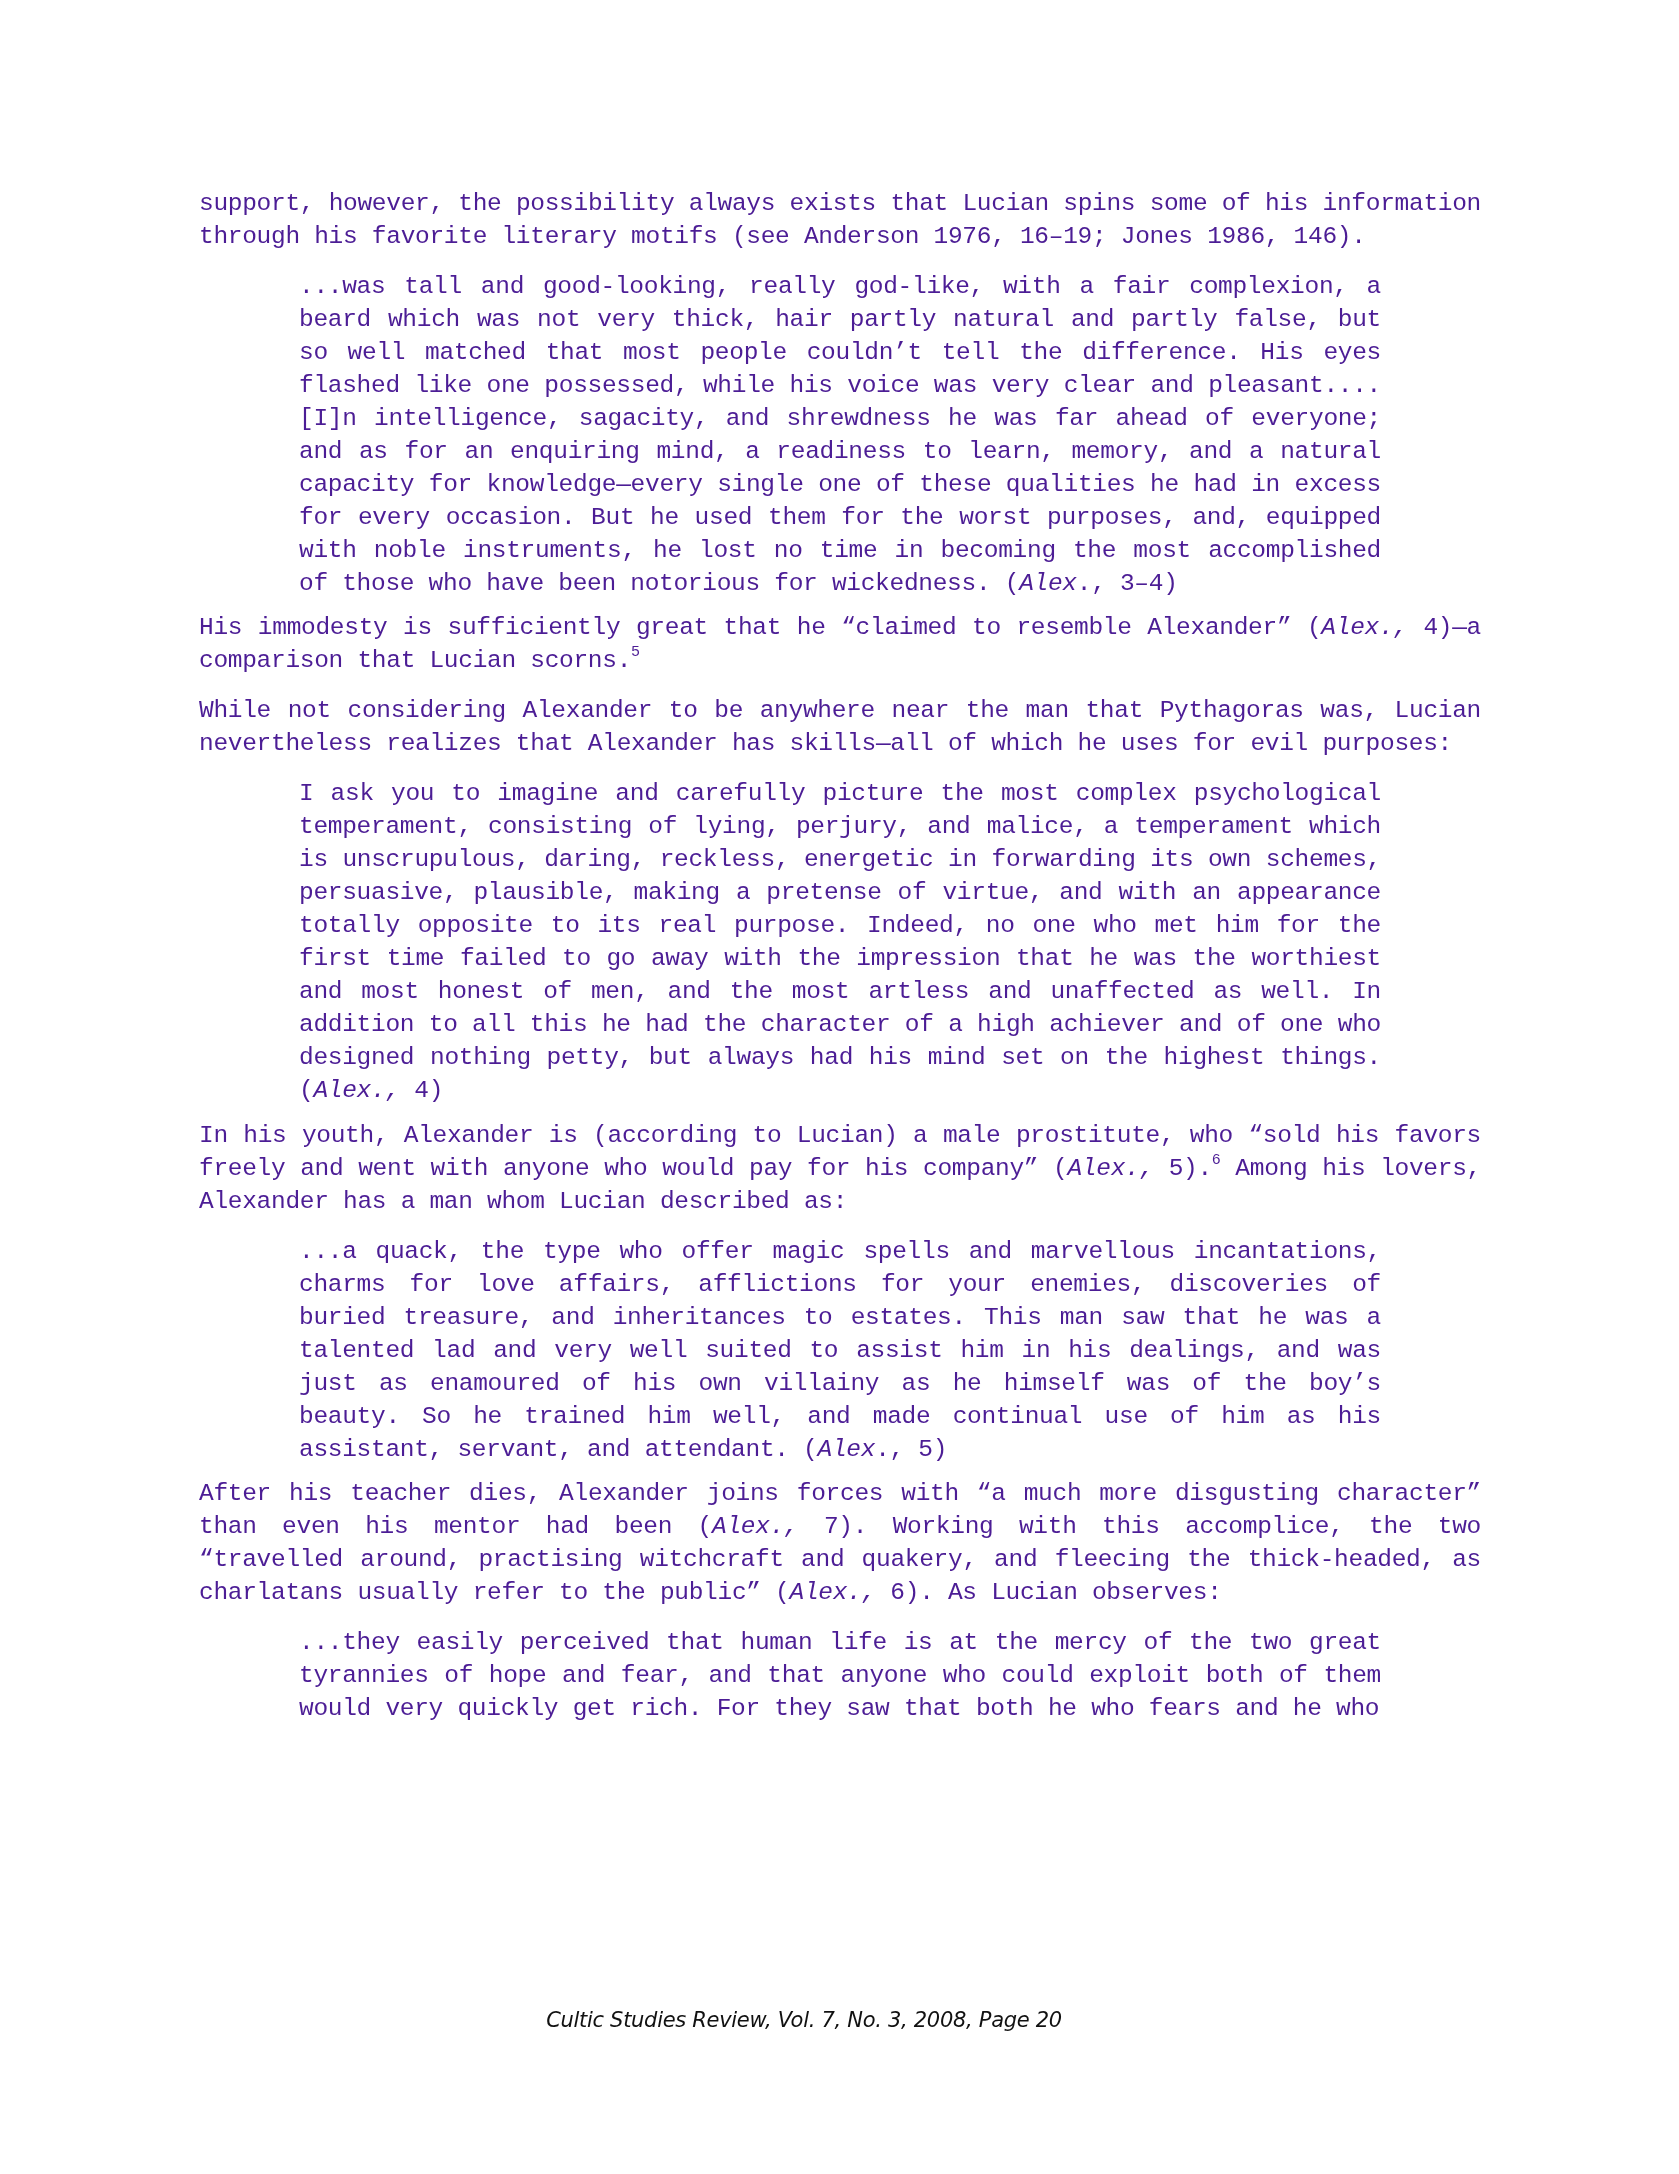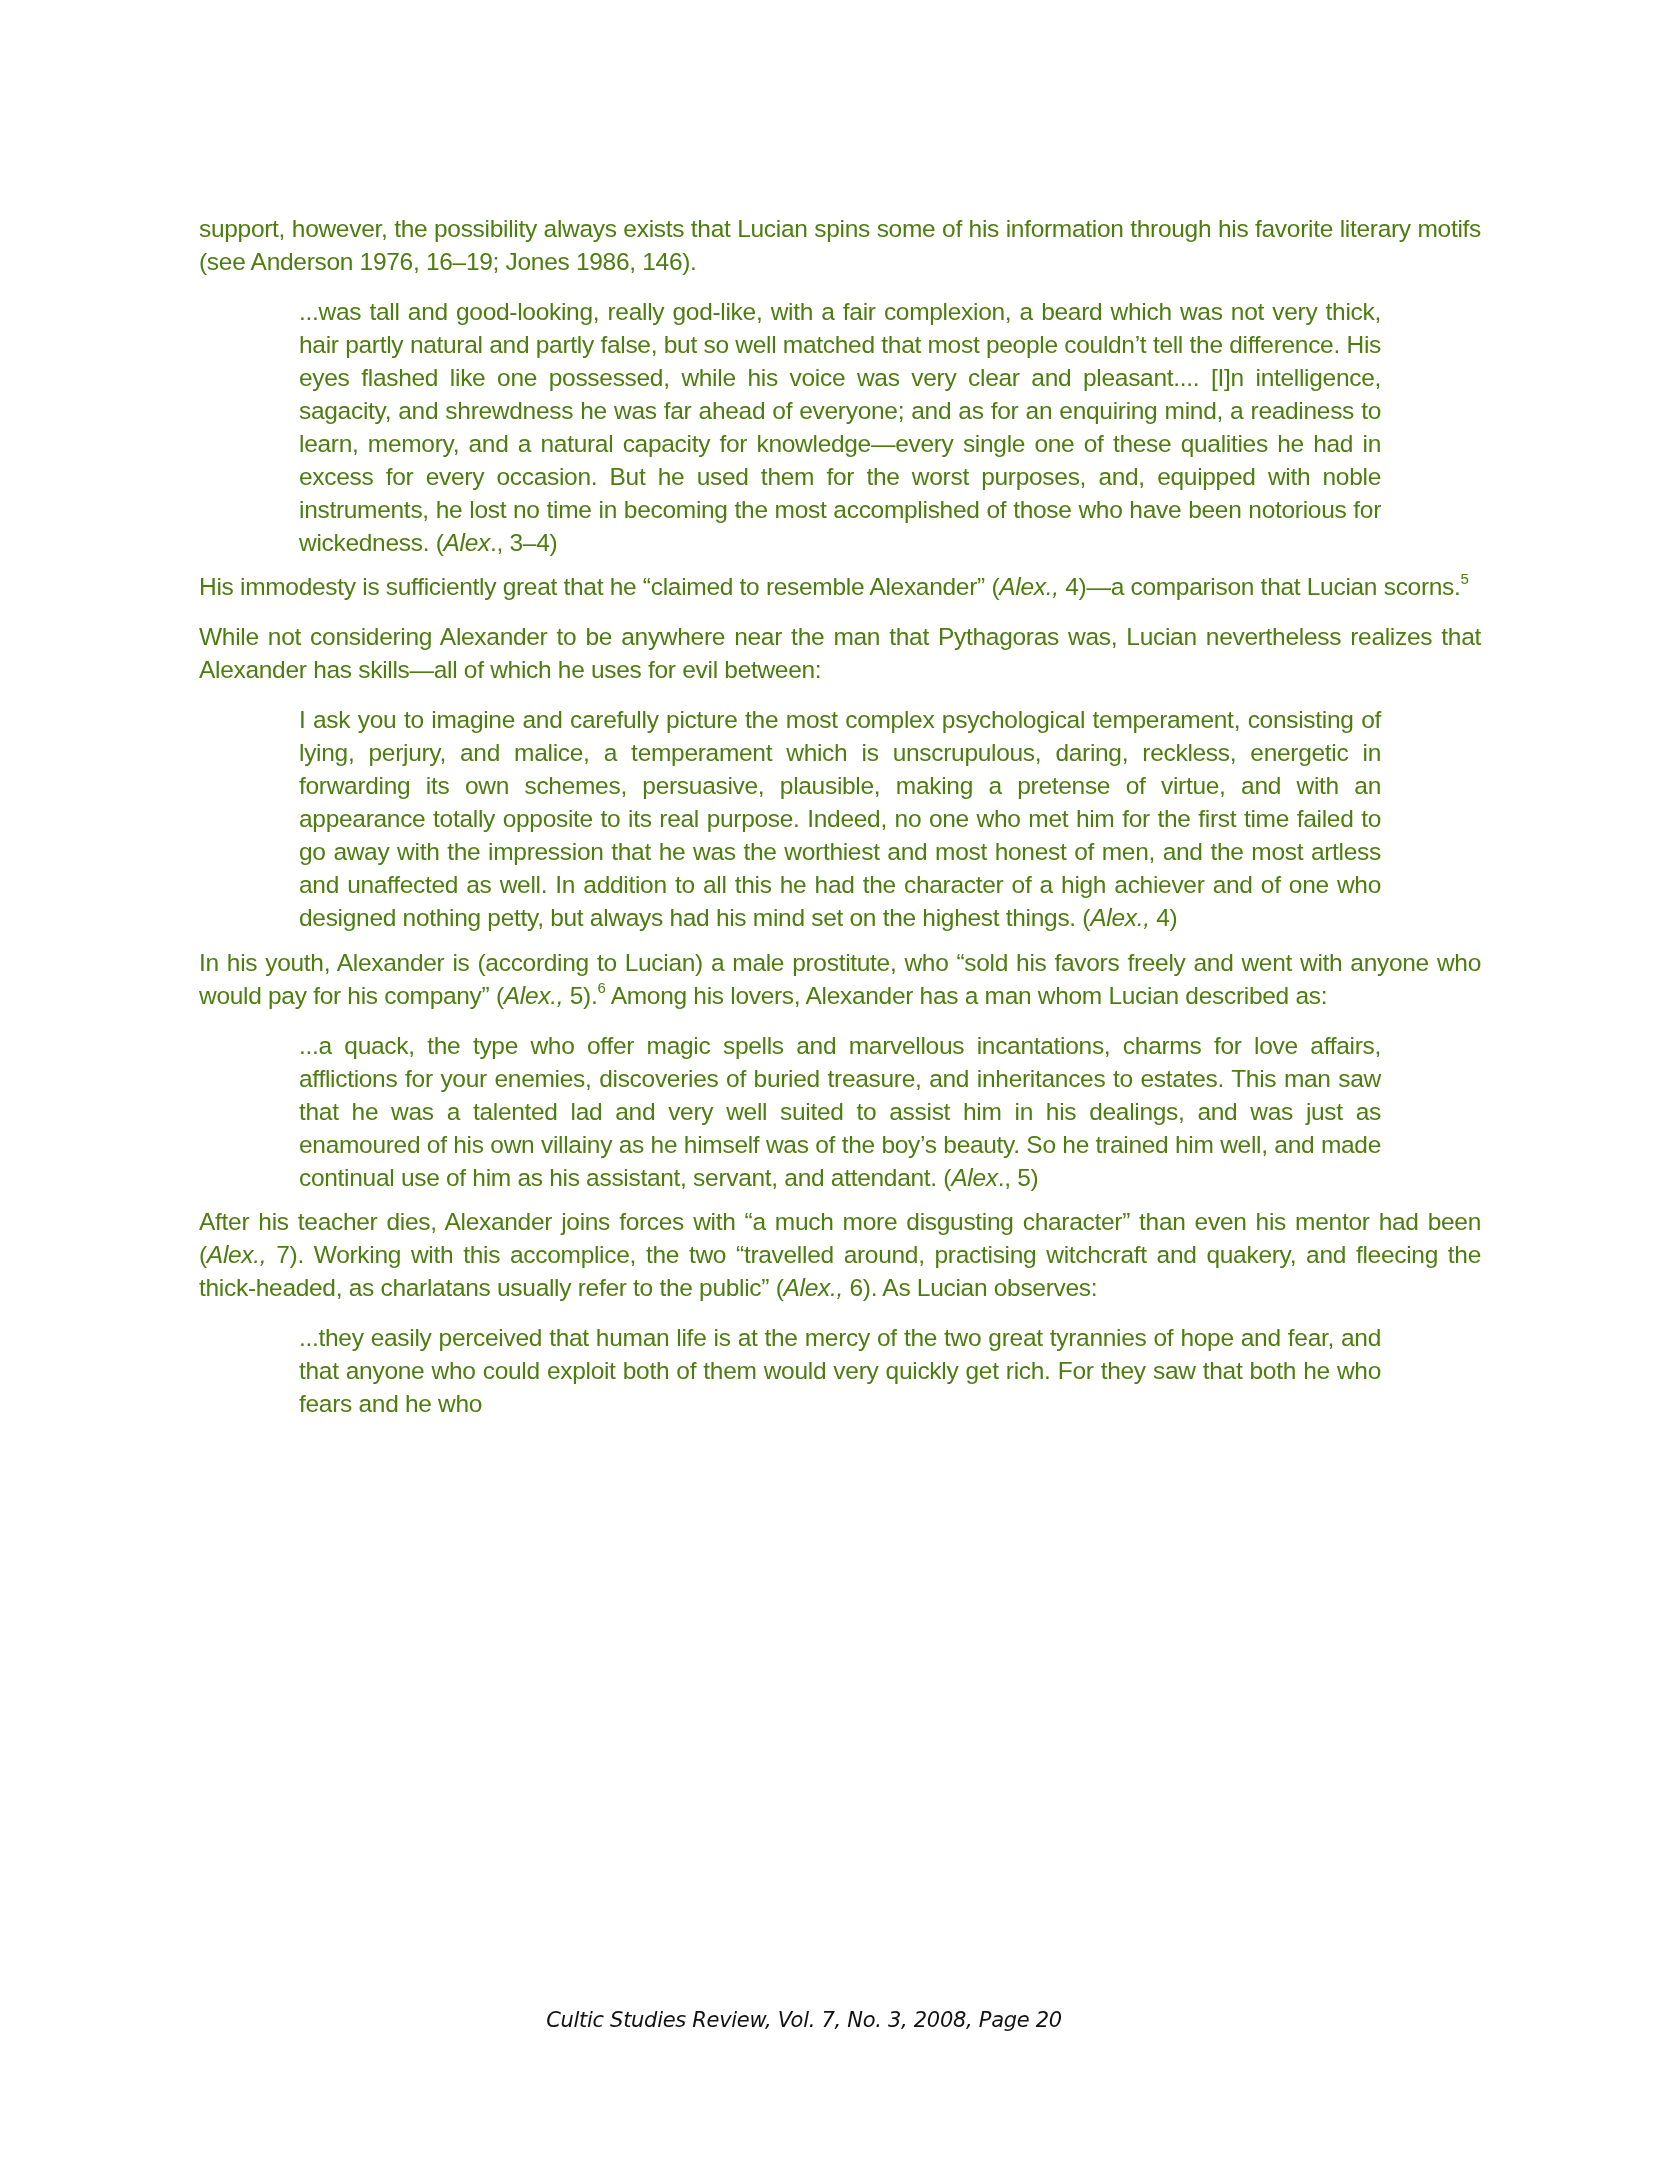--- a/index.html
+++ b/index.html
@@ -1,20 +1,20 @@
 <!DOCTYPE html>
 <html style="font-size:15px"><head>
 <meta charset="utf-8">
 <style>
   html, body { margin: 0; padding: 0; background: #ffffff; }
   body { width: 1680px; height: 2174px; position: relative; overflow: hidden; }
   .page {
-    position: absolute; left: 199px; top: 212px; width: 1282px;
-    font-family: Liberation Sans, sans-serif; font-size: 24.5px; line-height: 33px;
-    color: #4d7c0f; letter-spacing: -0.3px;
+    position: absolute; left: 199px; top: 187px; width: 1282px;
+    font-family: Liberation Mono, monospace; font-size: 24.5px; line-height: 33px;
+    color: #4c1d95; letter-spacing: -0.3px;
   }
   p { margin: 0 0 17px 0; text-align: justify; }
   blockquote {
     margin: 23.5px 100px 11.3px 100px; text-align: justify; padding: 0;
   }
   blockquote + p { margin-top: 0; }
   p + blockquote { margin-top: 12px; }
   sup { font-size: 15px; line-height: 0; position: relative; top: -1.9px; }
   em { font-style: italic; }
   .footer {
@@ -27,21 +27,21 @@
 <body>
 
 <div class="page">
   <p><span>support, however, the possibility always exists that Lucian spins some of his information through his favorite literary motifs (see Anderson 1976, 16–19; Jones 1986, 146).</span></p>
 
 
   <blockquote><span>...was tall and good-looking, really god-like, with a fair complexion, a beard which was not very thick, hair partly natural and partly false, but so well matched that most people couldn’t tell the difference. His eyes flashed like one possessed, while his voice was very clear and pleasant.... [I]n intelligence, sagacity, and shrewdness he was far ahead of everyone; and as for an enquiring mind, a readiness to learn, memory, and a natural capacity for knowledge—every single one of these qualities he had in excess for every occasion. But he used them for the worst purposes, and, equipped with noble instruments, he lost no time in becoming the most accomplished of those who have been notorious for wickedness. (</span><em>Alex</em><span>., 3–4)</span></blockquote>
 
   <p><span>His immodesty is sufficiently great that he “claimed to resemble Alexander” (</span><em>Alex.,</em><span> 4)—a comparison that Lucian scorns.</span><sup>5</sup></p>
 
-  <p><span>While not considering Alexander to be anywhere near the man that Pythagoras was, Lucian nevertheless realizes that Alexander has skills—all of which he uses for evil between:</span></p>
+  <p><span>While not considering Alexander to be anywhere near the man that Pythagoras was, Lucian nevertheless realizes that Alexander has skills—all of which he uses for evil purposes:</span></p>
 
   <blockquote><span>I ask you to imagine and carefully picture the most complex psychological temperament, consisting of lying, perjury, and malice, a temperament which is unscrupulous, daring, reckless, energetic in forwarding its own schemes, persuasive, plausible, making a pretense of virtue, and with an appearance totally opposite to its real purpose. Indeed, no one who met him for the first time failed to go away with the impression that he was the worthiest and most honest of men, and the most artless and unaffected as well. In addition to all this he had the character of a high achiever and of one who designed nothing petty, but always had his mind set on the highest things. (</span><em>Alex.,</em><span> 4)</span></blockquote>
 
 
   <p><span>In his youth, Alexander is (according to Lucian) a male prostitute, who “sold his favors freely and went with anyone who would pay for his company” (</span><em>Alex.,</em><span> 5).</span><sup>6</sup><span> Among his lovers, Alexander has a man whom Lucian described as:</span></p>
 
   <blockquote><span>...a quack, the type who offer magic spells and marvellous incantations, charms for love affairs, afflictions for your enemies, discoveries of buried treasure, and inheritances to estates. This man saw that he was a talented lad and very well suited to assist him in his dealings, and was just as enamoured of his own villainy as he himself was of the boy’s beauty. So he trained him well, and made continual use of him as his assistant, servant, and attendant. (</span><em>Alex</em><span>., 5)</span></blockquote>
 
   <p><span>After his teacher dies, Alexander joins forces with “a much more disgusting character” than even his mentor had been (</span><em>Alex.,</em><span> 7). Working with this accomplice, the two “travelled around, practising witchcraft and quakery, and fleecing the thick-headed, as charlatans usually refer to the public” (</span><em>Alex.,</em><span> 6). As Lucian observes:</span></p>
 

